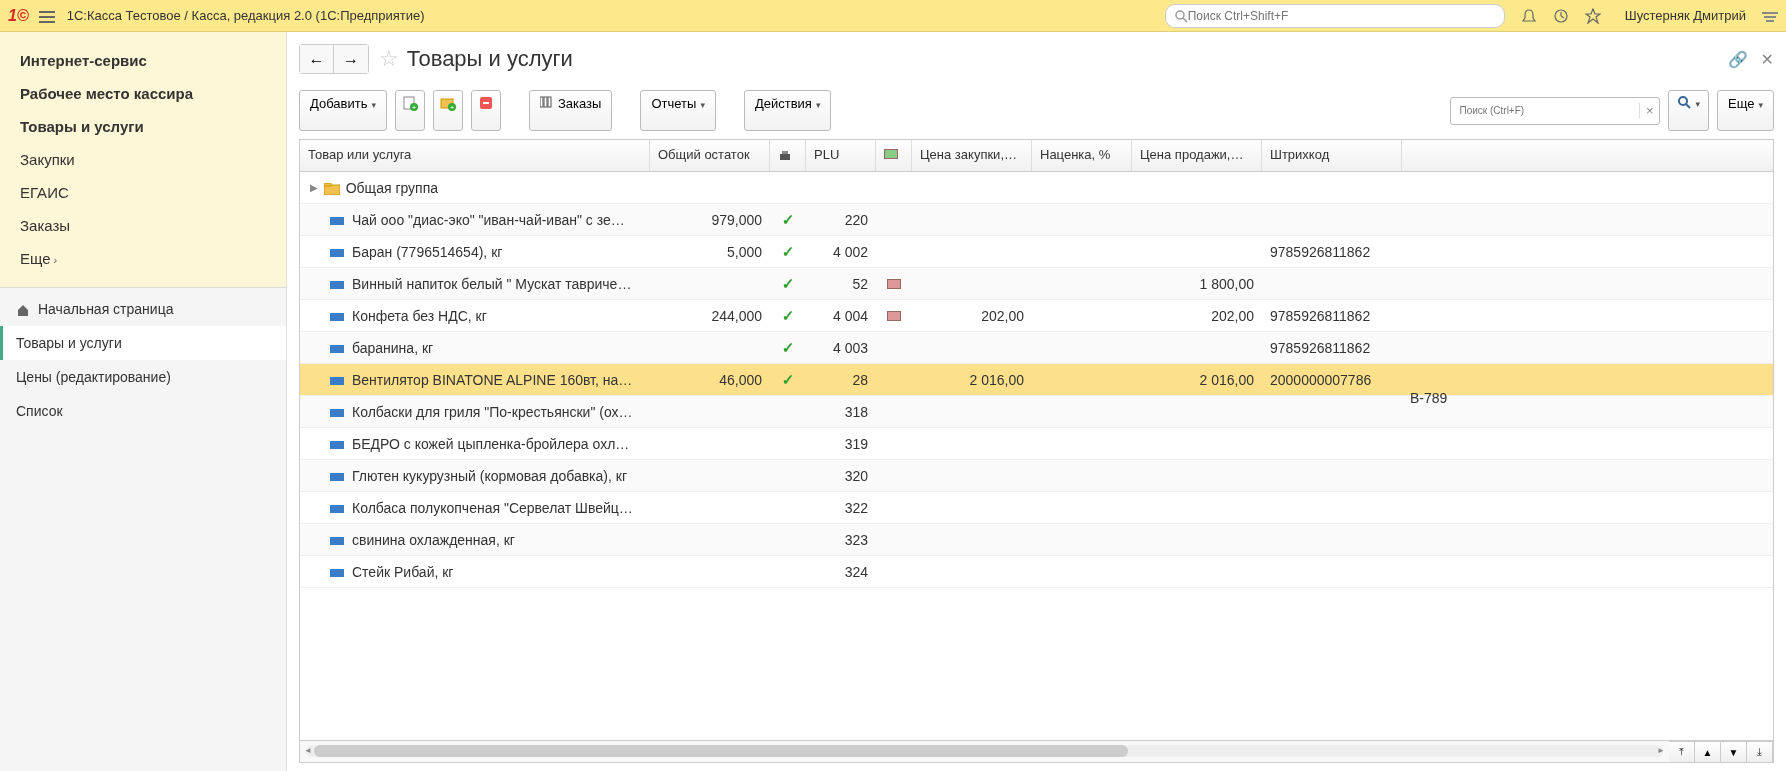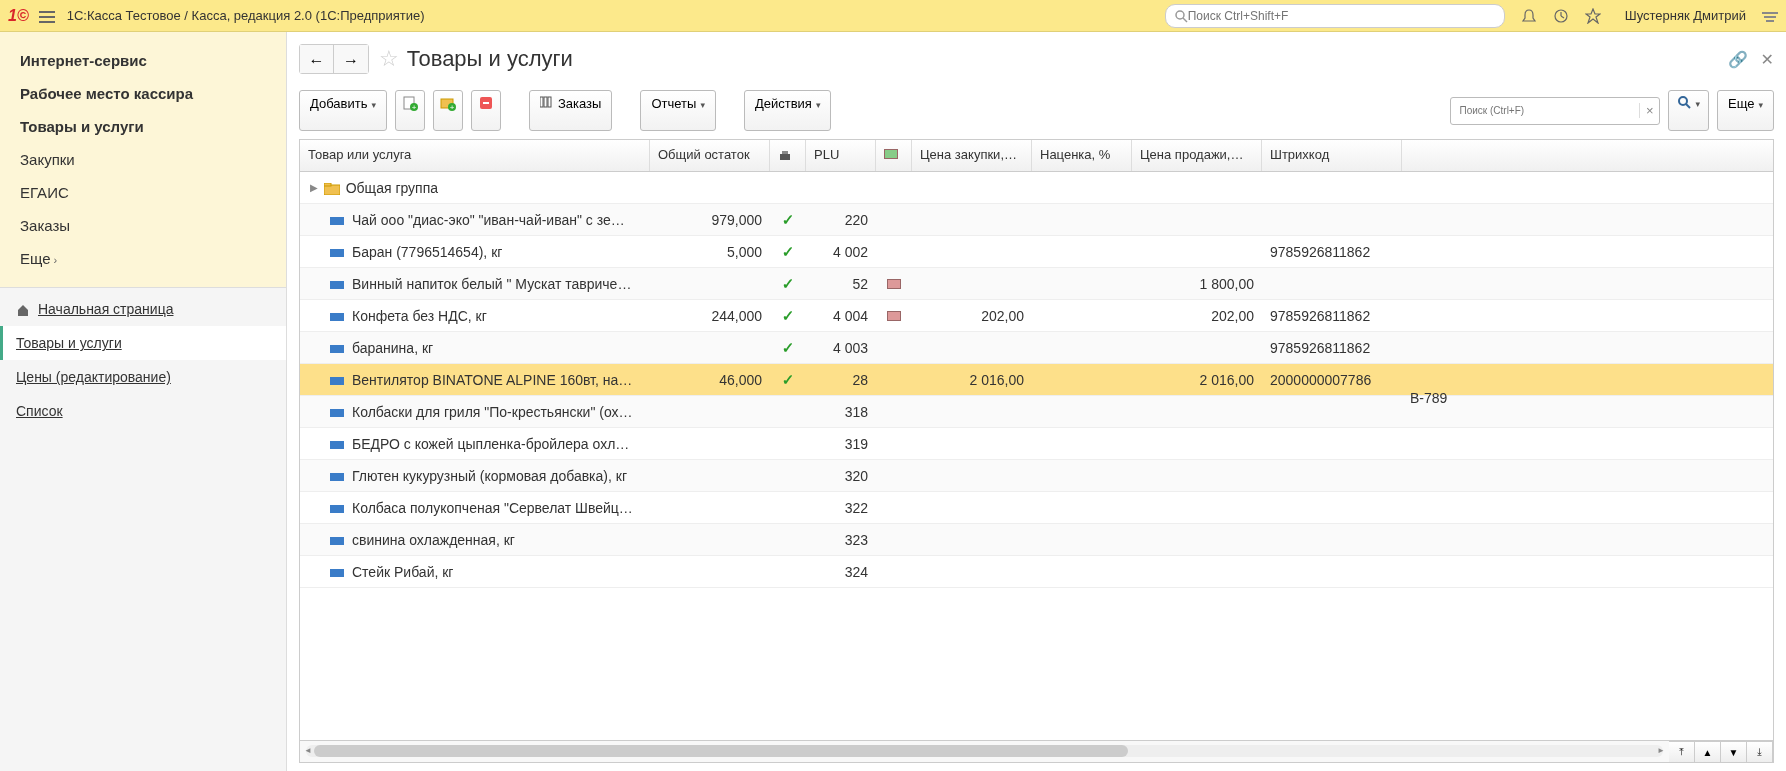--- a/index.html
+++ b/index.html
@@ -17,21 +17,21 @@
 .user-name { font-size: 13px; color: #333; margin-left: 8px; }
 
 
 .layout { display: flex; height: calc(771px - 32px); }
 .sidebar { width: 287px; background: #fdf6d7; border-right: 1px solid #ddd; display: flex; flex-direction: column; }
 .nav-section { padding: 12px 0; }
 .nav-item { padding: 8px 20px; font-size: 15px; color: #333; cursor: pointer; }
 .nav-item.bold { font-weight: bold; }
 .nav-item.more::after { content: ' ›'; font-size: 11px; color: #666; }
 
-.nav2 { background: #f5f5f5; border-top: 1px solid #ddd; padding-top: 4px; flex: 1; text-decoration: underline; }
+.nav2 { background: #f5f5f5; border-top: 1px solid #ddd; padding-top: 4px; flex: 1; }
 .nav2-item { padding: 9px 16px; font-size: 14px; color: #333; cursor: pointer; display: flex; align-items: center; gap: 8px; }
 .nav2-item.active { border-left: 3px solid #4a8; padding-left: 13px; background: #fff; }
 .home-ic { color: #666; }
 
 
 .main { flex: 1; background: #fff; display: flex; flex-direction: column; padding: 8px 12px; }
 .main-header { display: flex; align-items: center; padding: 4px 0 12px 0; }
 .nav-arrows { display: flex; border: 1px solid #ccc; border-radius: 3px; margin-right: 10px; }
 .nav-arrows button { width: 34px; height: 28px; background: #f8f8f8; border: none; font-size: 16px; cursor: pointer; }
 .nav-arrows button:first-child { border-right: 1px solid #ccc; }

